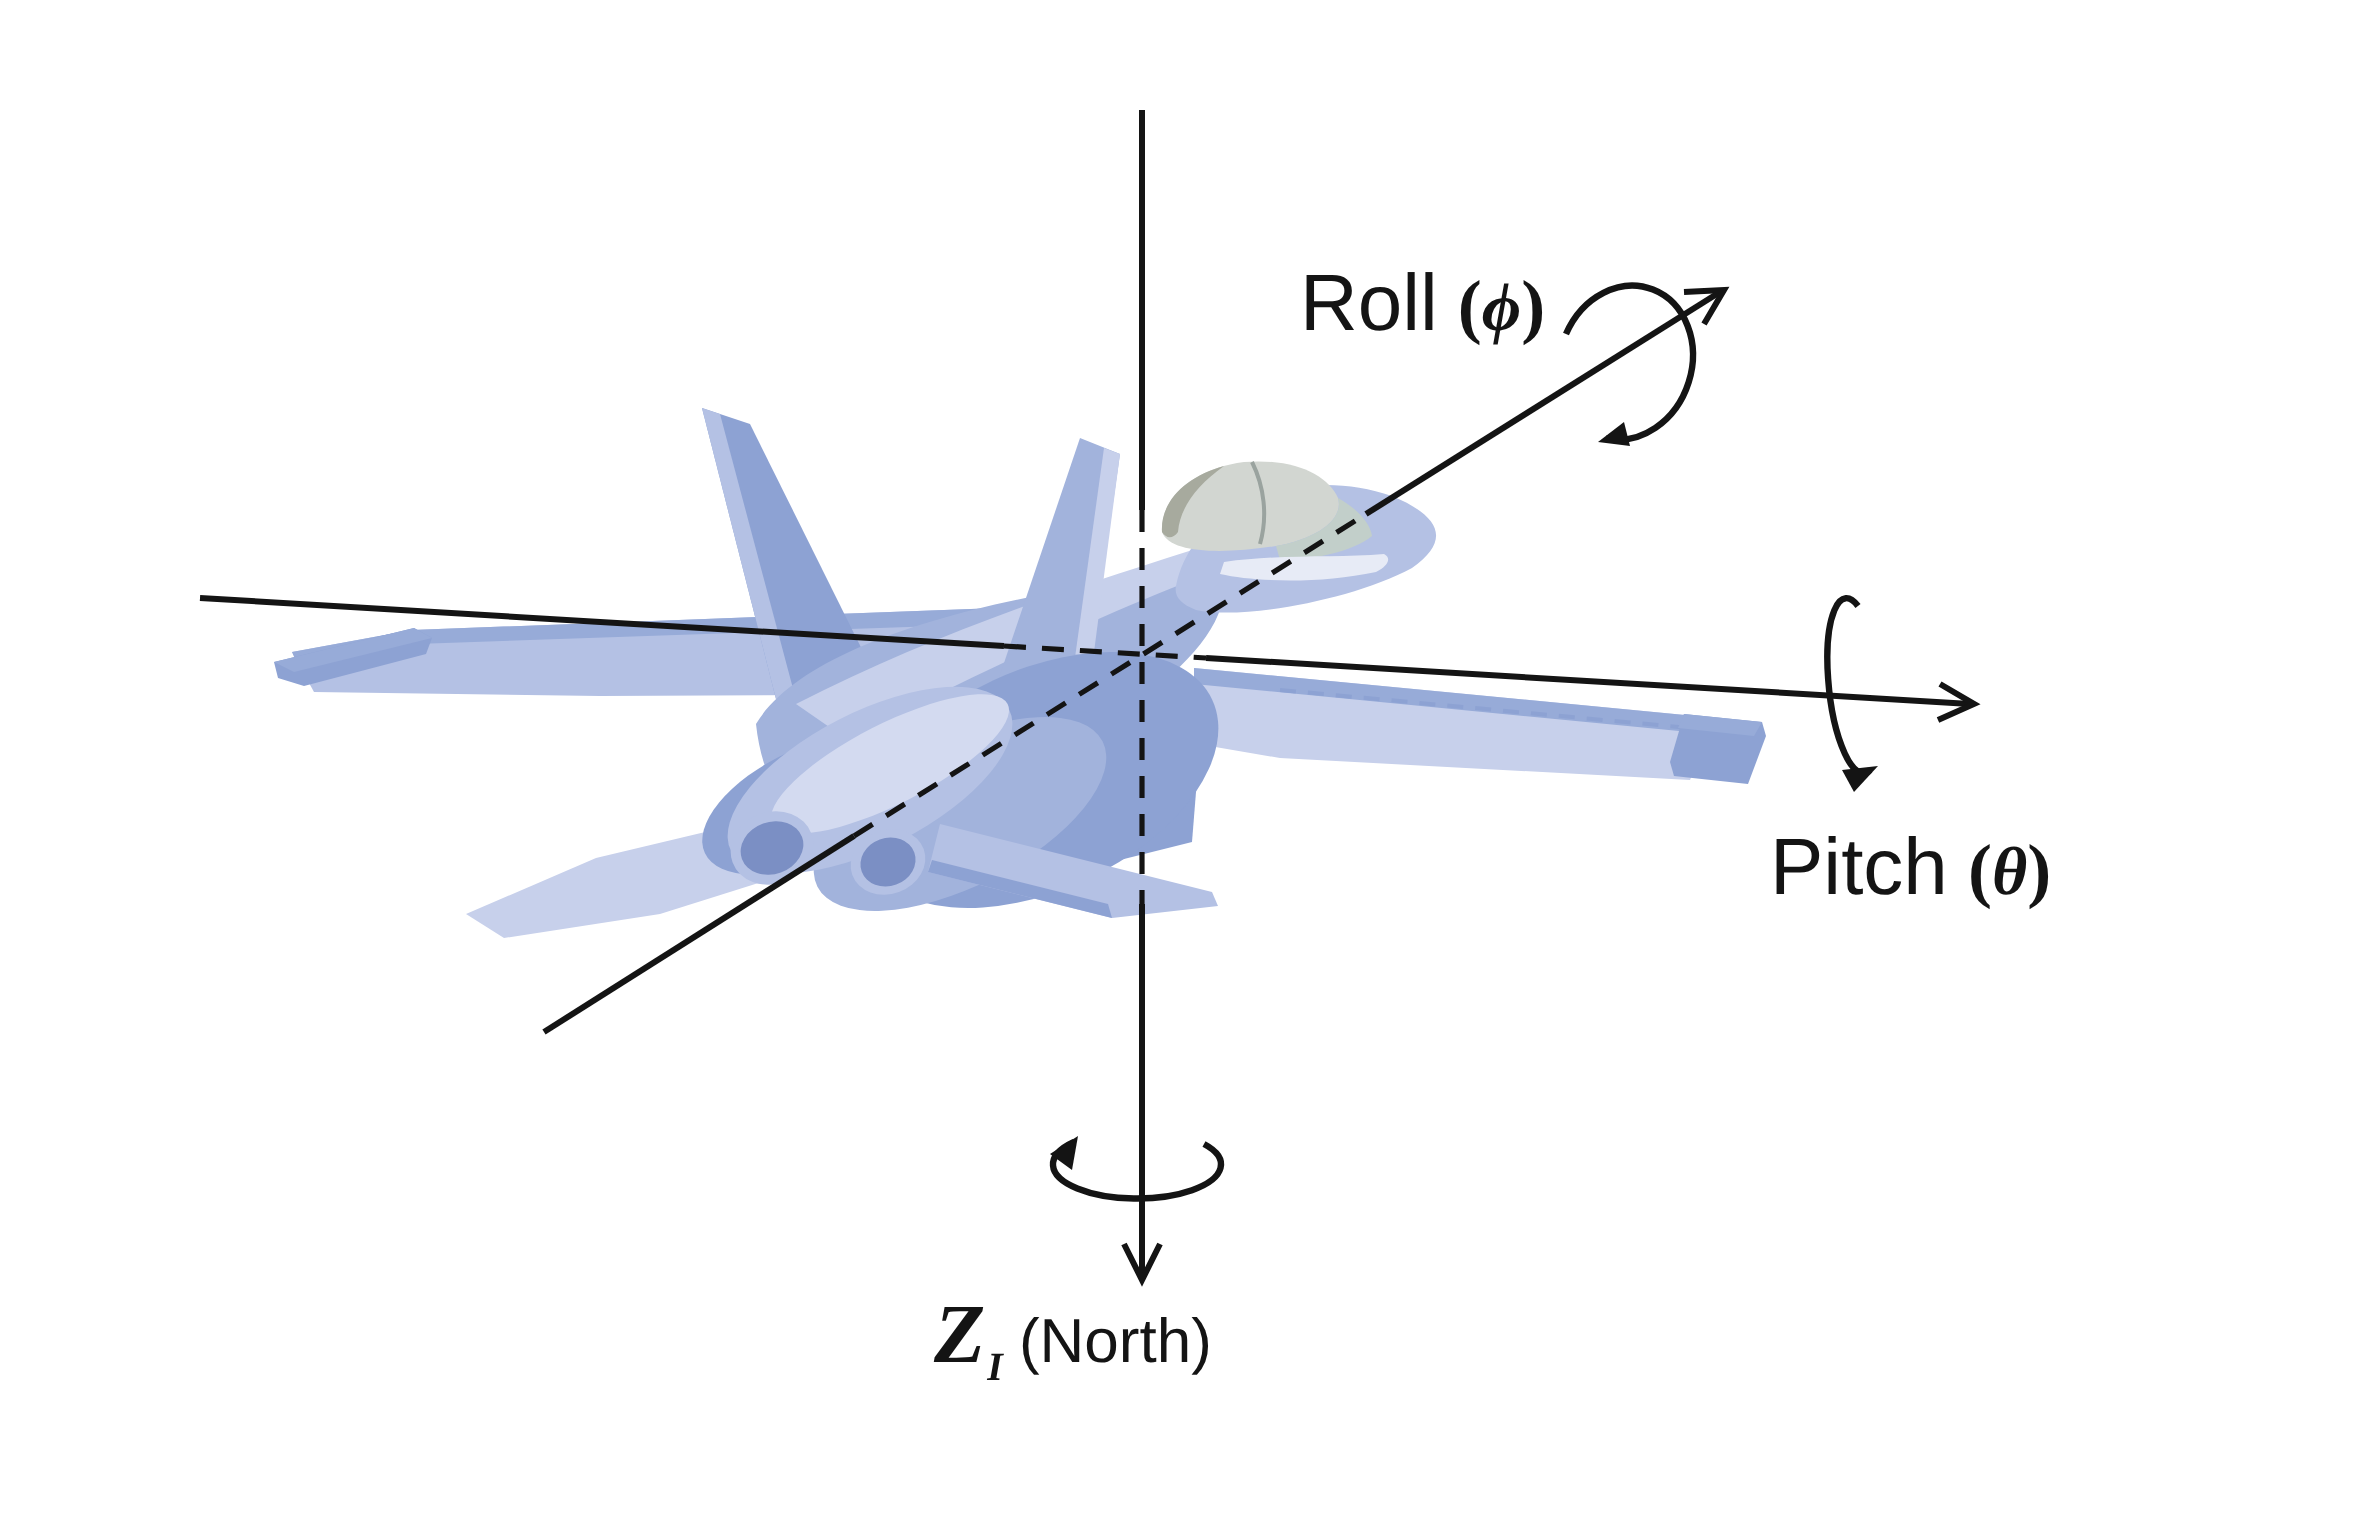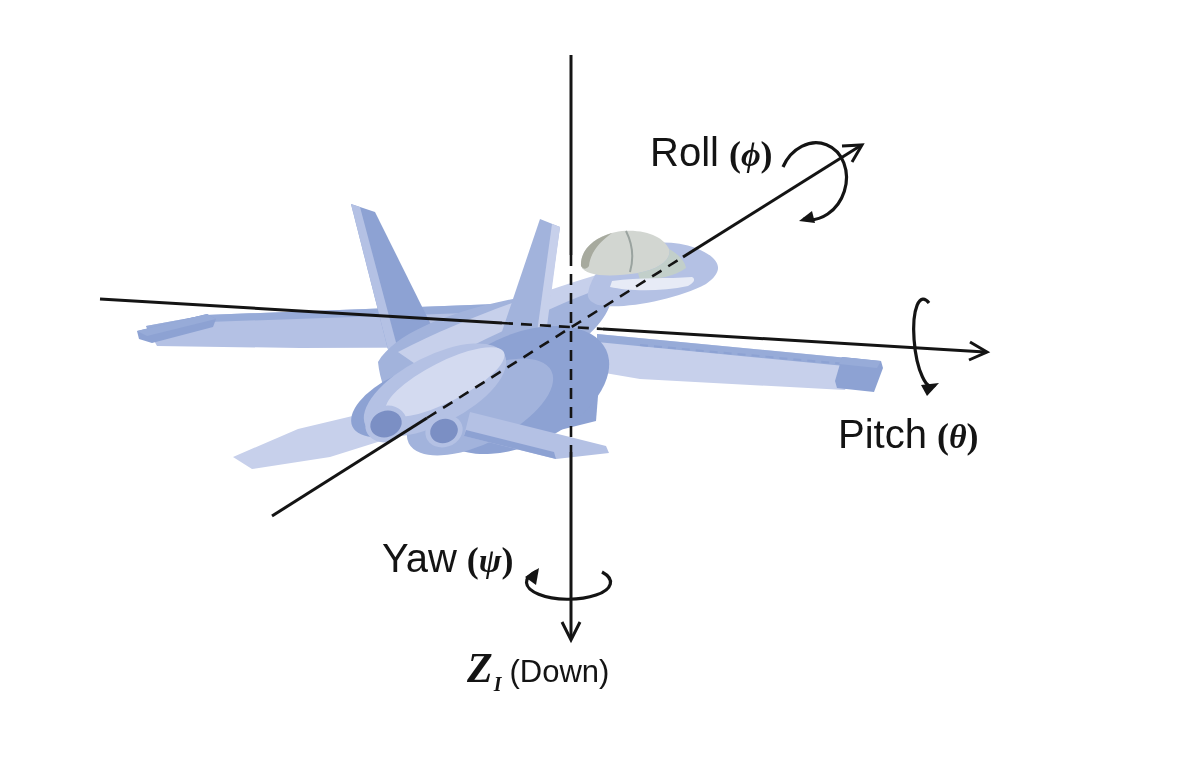--- a/index.html
+++ b/index.html
@@ -116,25 +116,22 @@
       <polygon class="ah" points="539,568 536,585 525,577"></polygon>
     </g>
   </svg>
 
   <div class="lbl" style="left:650px;top:130px">
     <span class="w">Roll</span><span class="gp"><span class="par">(</span><span class="gk">ϕ</span><span class="par">)</span></span>
   </div>
 
 
 
-  <div class="lbl" style="left:838px;top:412px">
+  <div class="lbl" style="left:885px;top:412px">
     <span class="w">Pitch</span><span class="gp"><span class="par">(</span><span class="gk">θ</span><span class="par">)</span></span>
   </div>
 
-  <div class="lbl" style="left:382px;top:536px">
-    <span class="w">Yaw</span><span class="gp"><span class="par">(</span><span class="gk">ψ</span><span class="par">)</span></span>
-  </div>
 
   <div class="lbl" style="left:467px;top:644px">
-    <span class="ax">Z</span><span class="sub">I</span><span class="dir">(Down)</span>
+    <span class="ax">Z</span><span class="sub">I</span><span class="dir">(North)</span>
   </div>
 
 </div>
 
 </body></html>

